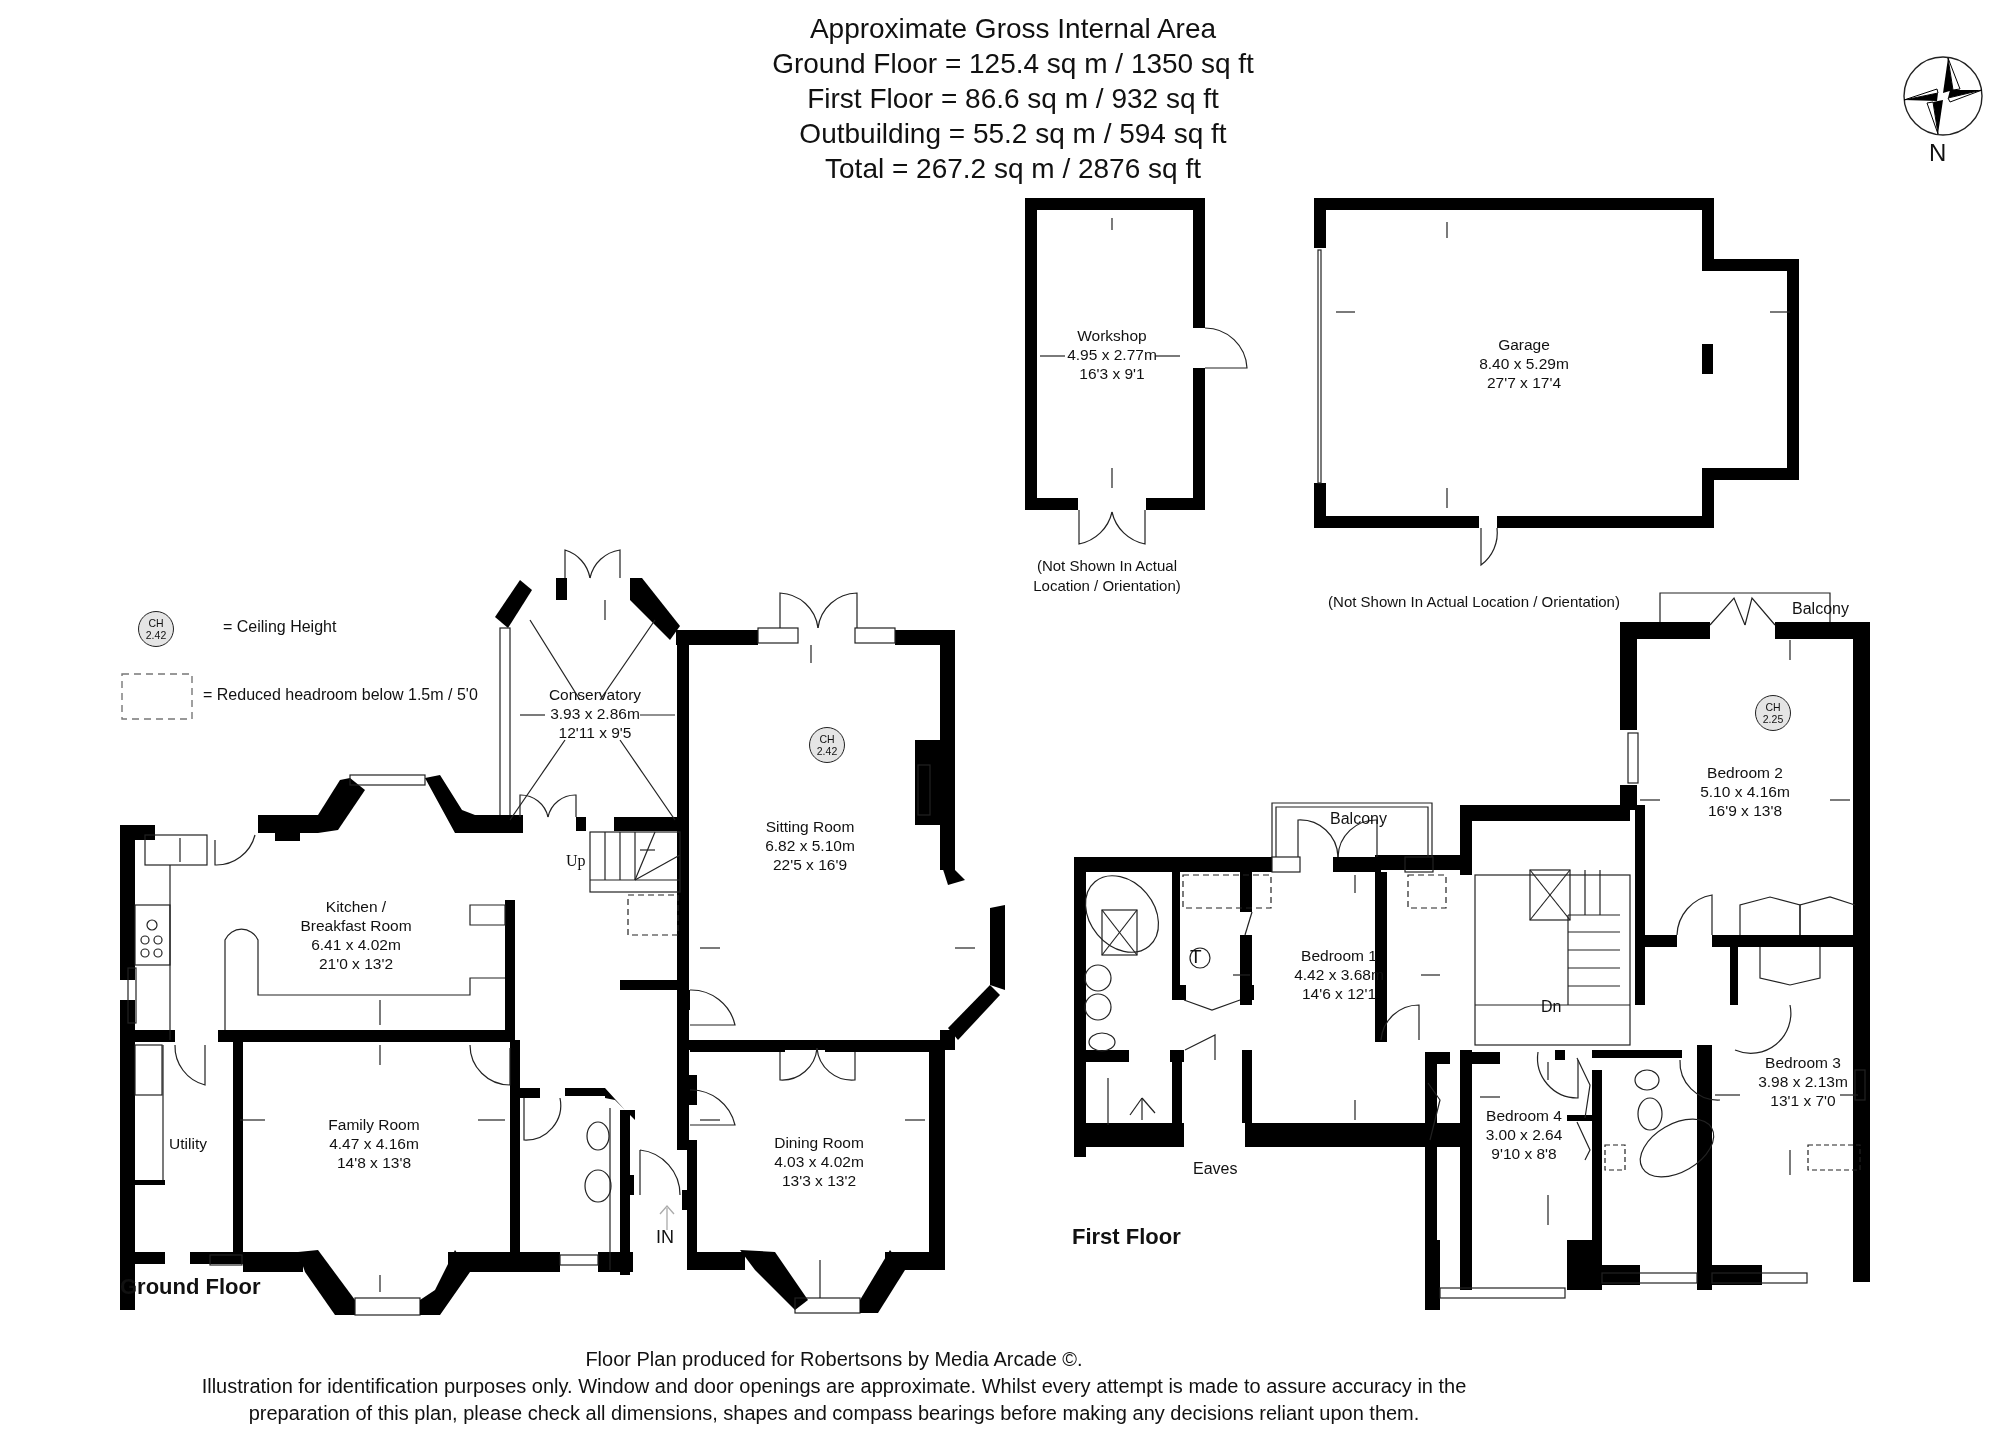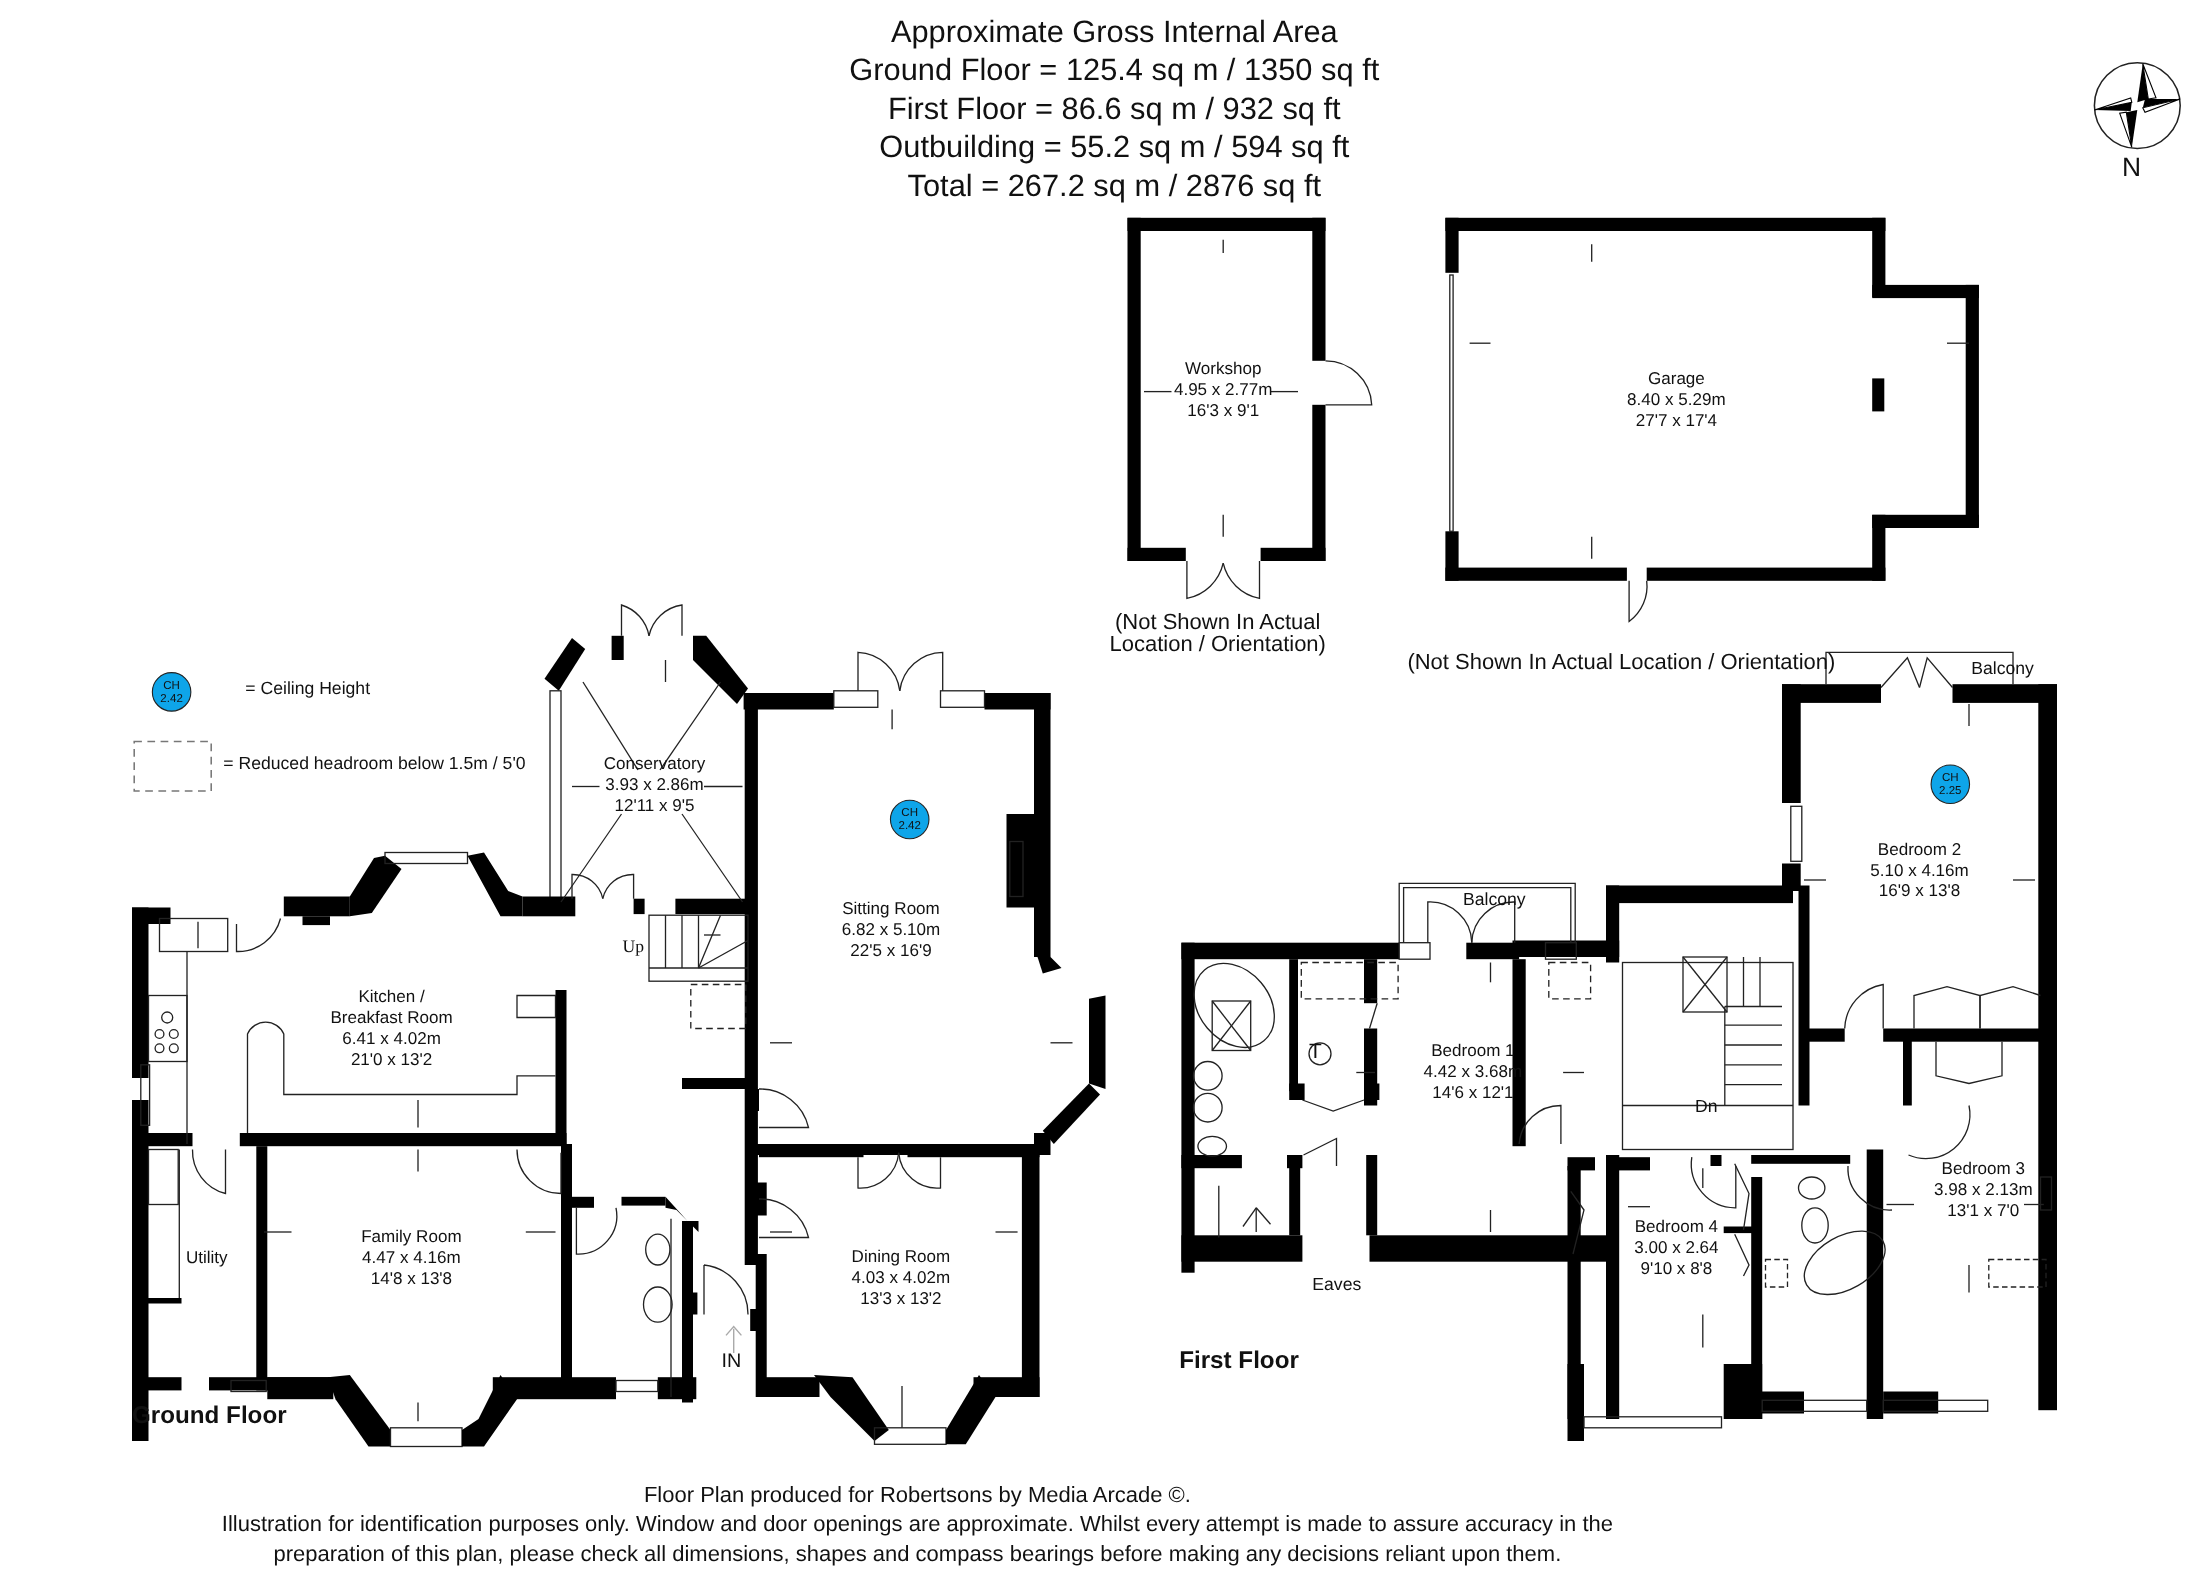--- a/index.html
+++ b/index.html
@@ -1,25 +1,25 @@
 <!DOCTYPE html>
 <html><head>
 <meta charset="utf-8">
 <style>
   html, body { margin:0; padding:0; background:#ffffff; }
   body { width:2000px; height:1445px; position:relative; overflow:hidden; font-family:"Liberation Sans", sans-serif; color:#111; }
   #plan { position:absolute; left:0; top:0; }
   .hdr { position:absolute; left:0; width:2026px; text-align:center; font-size:28px; line-height:34px; }
   .abs { position:absolute; white-space:nowrap; }
   .room { position:absolute; text-align:center; font-size:15.5px; line-height:19px; transform:translateX(-50%); white-space:nowrap; }
-  .note { position:absolute; text-align:center; font-size:20px; line-height:20px; transform:translateX(-50%); white-space:nowrap; }
+  .note { position:absolute; text-align:center; font-size:15px; line-height:20px; transform:translateX(-50%); white-space:nowrap; }
   .floorlbl { position:absolute; font-size:22px; font-weight:bold; }
   .small { position:absolute; font-size:16px; }
   .footer { position:absolute; left:0; width:1668px; text-align:center; font-size:20px; line-height:27px; }
-  .ch { position:absolute; width:36px; height:36px; border:1.3px solid #222; border-radius:50%; font-size:10.5px; line-height:12px; text-align:center; box-sizing:border-box; padding-top:5px; transform:translate(-50%,-50%); background:#0ea5e9; }
+  .ch { position:absolute; width:36px; height:36px; border:1.3px solid #222; border-radius:50%; font-size:10.5px; line-height:12px; text-align:center; box-sizing:border-box; padding-top:5px; transform:translate(-50%,-50%); background:#e5e5e5; }
   .legend-text { position:absolute; font-size:16px; }
 </style>
 </head>
 <body>
 
 <div>
   <div class="hdr" style="top:12px;">Approximate Gross Internal Area</div>
   <div class="hdr" style="top:47px;">Ground Floor = 125.4 sq m / 1350 sq ft</div>
   <div class="hdr" style="top:82px;">First Floor = 86.6 sq m / 932 sq ft</div>
   <div class="hdr" style="top:117px;">Outbuilding = 55.2 sq m / 594 sq ft</div>

